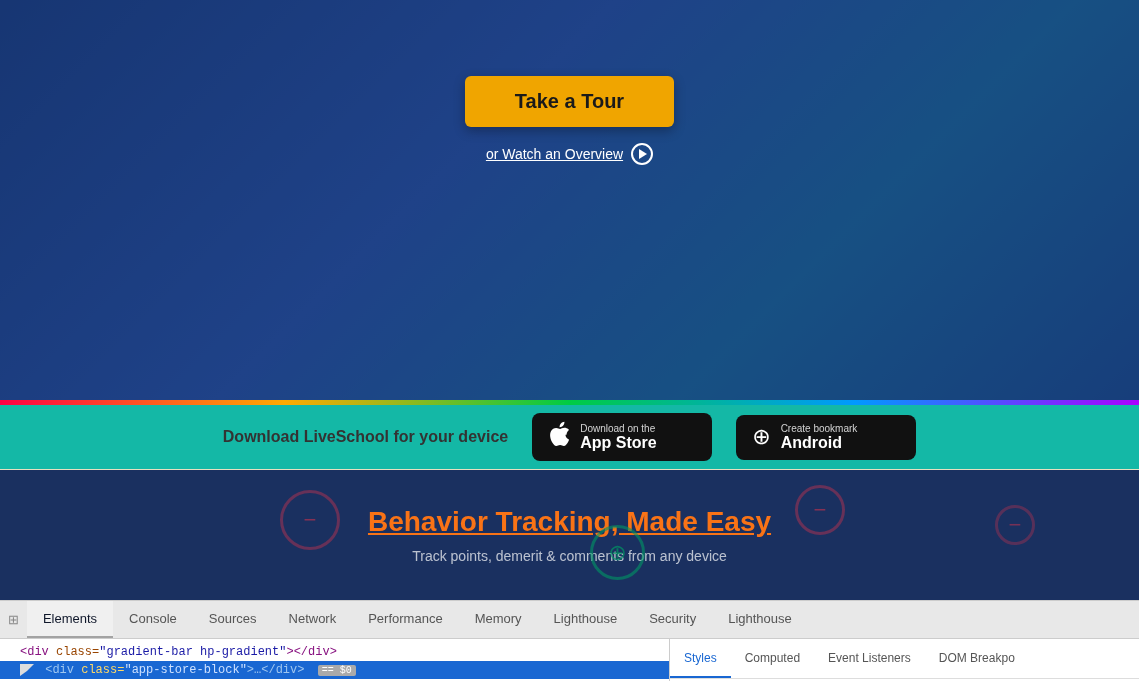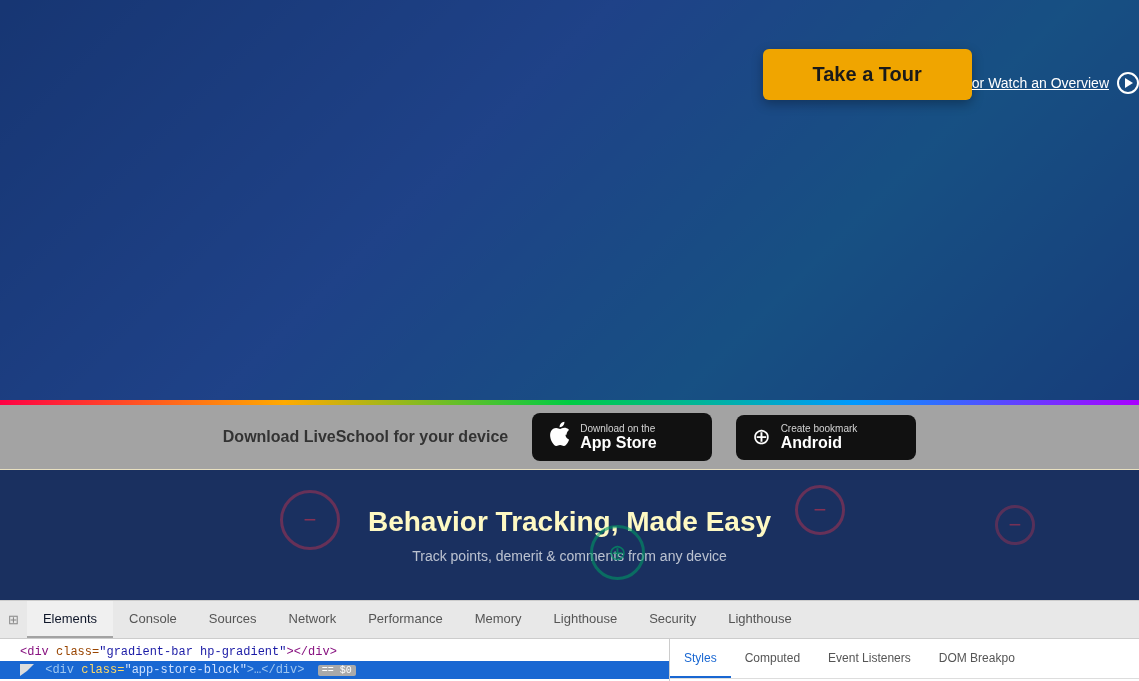--- a/index.html
+++ b/index.html
@@ -18,21 +18,21 @@
       top: 0; left: 0; right: 0; bottom: 0;
       background: rgba(20, 50, 120, 0.5);
     }
 
     
     .hero-content {
       position: absolute;
       top: 0; left: 0; right: 0;
       height: 175px;
       display: flex;
-      flex-direction: row;
+      flex-direction: column;
       align-items: center;
       justify-content: flex-end;
       padding-bottom: 10px;
     }
 
     .tour-button {
       background: #f0a500;
       color: #1a1a1a;
       font-weight: 700;
       font-size: 20px;
@@ -76,21 +76,21 @@
     
     .gradient-bar {
       height: 5px;
       background: linear-gradient(to right, #f04, #fa0, #0c4, #09f, #a0f);
       position: relative;
       z-index: 10;
     }
 
     
     .app-store-block {
-      background: #a3a3a3;
+      background: #14b8a6;
       height: 65px;
       display: flex;
       align-items: center;
       justify-content: center;
       gap: 24px;
       border-bottom: 1px solid #e8e0c0;
     }
 
     .app-store-text {
       font-size: 16px;
@@ -135,24 +135,25 @@
       display: flex;
       flex-direction: column;
       align-items: center;
       justify-content: center;
       padding: 20px;
       position: relative;
       overflow: hidden;
     }
 
     .behavior-title {
-      color: #fef9c3;
+      color: #f97316;
       font-size: 28px;
       font-weight: 700;
       margin-bottom: 10px;
+      text-decoration: underline;
     }
 
     .behavior-subtitle {
       color: rgba(255,255,255,0.7);
       font-size: 14px;
     }
 
     
     .circle-dec {
       position: absolute;

